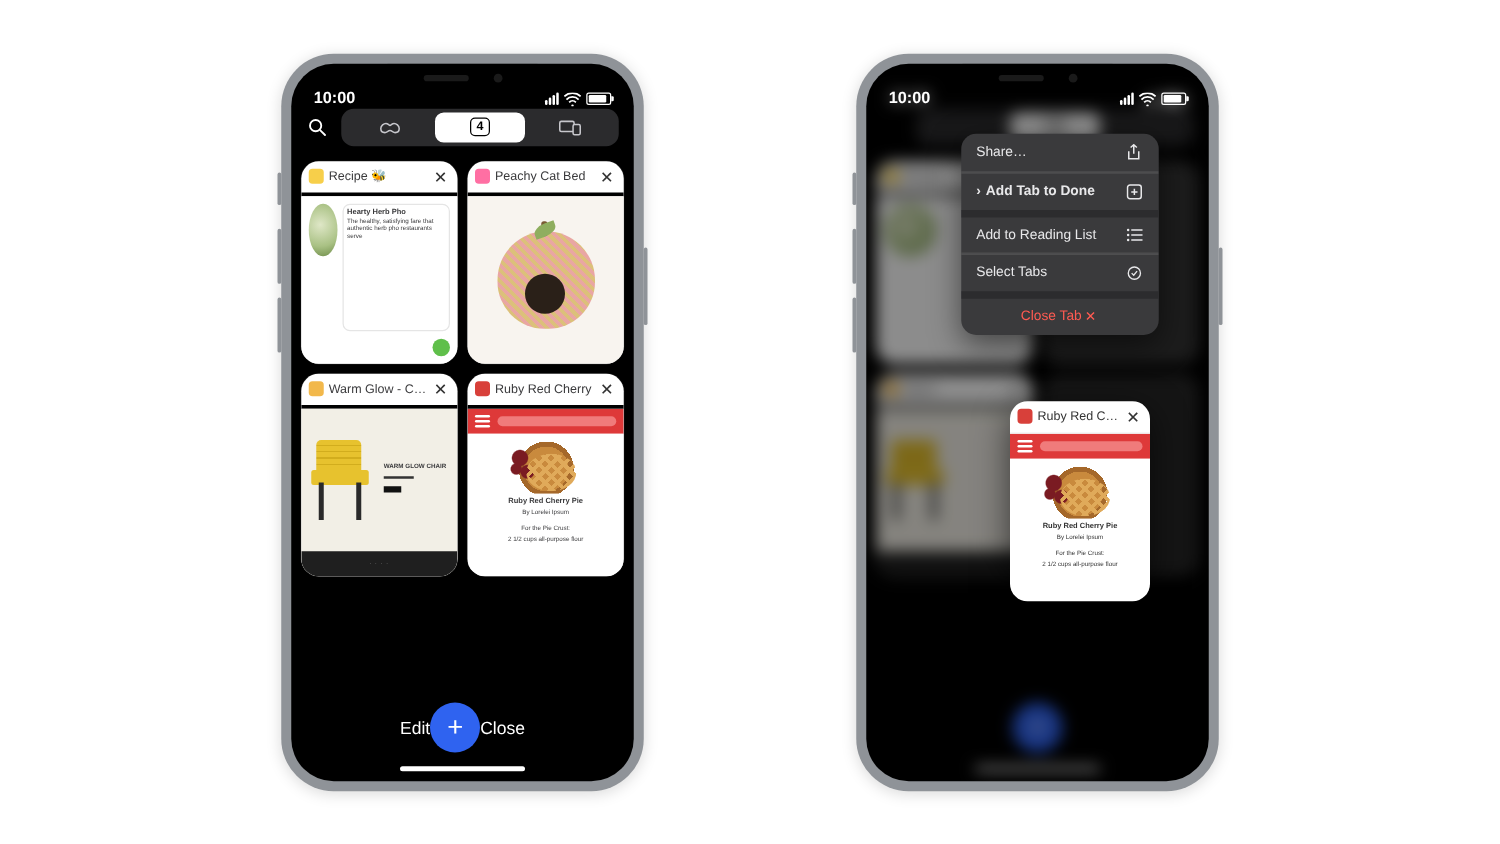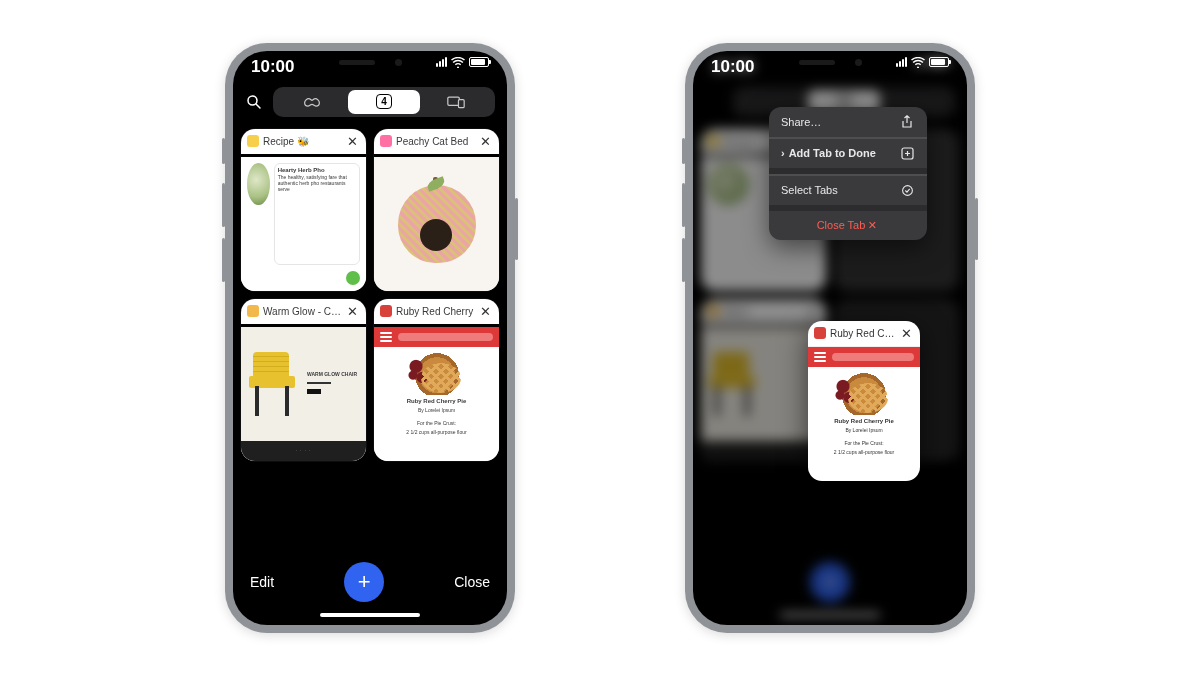--- a/index.html
+++ b/index.html
@@ -48,25 +48,25 @@
     border-bottom-right-radius: 16px;
     z-index: 50;
     display:flex; align-items:center; justify-content:center; gap:20px;
   }
   .notch::before { content:""; width:36px; height:5px; background:#1a1a1a; border-radius:3px;}
   .notch::after  { content:""; width:7px; height:7px; background:#1a1a1a; border-radius:50%;}
 
   .status-bar {
     height: 34px;
     display: flex;
-    align-items: flex-start;
+    align-items: flex-end;
     justify-content: space-between;
     padding: 6px 18px 0;
     color: #fff;
-    font-size: 17px;
+    font-size: 13px;
     font-weight: 600;
   }
   .status-right { display:flex; gap:4px; align-items:center; }
   .sig { display:flex; gap:1px; align-items:flex-end;}
   .sig span{ width:2px; background:#fff; border-radius:1px;}
   .sig span:nth-child(1){height:4px}.sig span:nth-child(2){height:6px}
   .sig span:nth-child(3){height:8px}.sig span:nth-child(4){height:10px}
   .batt{width:20px;height:10px;border:1px solid #fff;border-radius:2px;position:relative;}
   .batt::after{content:"";position:absolute;right:-3px;top:2px;width:2px;height:4px;background:#fff;border-radius:0 1px 1px 0;}
   .batt::before{content:"";position:absolute;left:1px;top:1px;bottom:1px;width:14px;background:#fff;border-radius:1px;}
@@ -144,21 +144,21 @@
   .pie::before{content:"";position:absolute;inset:0;background:
      radial-gradient(circle at 15% 35%,#7a1b22 0 6px,transparent 7px),
      radial-gradient(circle at 25% 60%,#7a1b22 0 5px,transparent 6px),
      radial-gradient(circle at 10% 55%,#7a1b22 0 4px,transparent 5px);}
   .pie::after{content:"";position:absolute;left:14px;top:12px;width:40px;height:30px;background:
      repeating-linear-gradient(45deg,#e0aa5a 0 3px,transparent 3px 7px),
      repeating-linear-gradient(-45deg,#e0aa5a 0 3px,transparent 3px 7px);border-radius:50%;}
 
   
   .bottom{
-    height:54px;display:flex;align-items:center;justify-content:space-between;
+    height:54px;display:flex;align-items:center;justify-content:center;
     padding:0 17px;color:#fff;font-size:14px;
   }
   .plus{width:40px;height:40px;border-radius:50%;background:#2f63f0;color:#fff;display:flex;align-items:center;justify-content:center;font-size:22px;font-weight:300;}
   .home-ind{height:16px;display:flex;justify-content:center;}
   .home-ind span{width:100px;height:4px;background:#fff;border-radius:3px;margin-top:4px;}
 
   
   .blurred{filter:blur(6px) brightness(.55);}
 
   .ctx-menu{
@@ -434,20 +434,31 @@
             <span>Add Tab to Done</span>
           </span>
         <span class="ctx-ic">
           <svg width="13" height="13" viewBox="0 0 13 13">
               <rect x="1" y="1" width="11" height="11" rx="2" fill="none" stroke="currentColor" stroke-width="1.2"></rect>
               <path stroke="currentColor" stroke-width="1.2" d="M6.5 4v5M4 6.5h5"></path>
             </svg>
         </span>
       </div>
       <div style="height:6px;background:#2c2c2e"></div>
+      <div class="ctx-item">
+        <span>Add to Reading List</span>
+        <span class="ctx-ic">
+          <svg width="14" height="12" viewBox="0 0 14 12">
+              <path stroke="currentColor" stroke-width="1.3" d="M4 2h9M4 6h9M4 10h9"></path>
+              <circle cx="1.5" cy="2" r="1" fill="currentColor"></circle>
+              <circle cx="1.5" cy="6" r="1" fill="currentColor"></circle>
+              <circle cx="1.5" cy="10" r="1" fill="currentColor"></circle>
+            </svg>
+        </span>
+      </div>
       <div class="ctx-sep"></div>
       <div class="ctx-sep"></div>
       <div class="ctx-item">
         <span>Select Tabs</span>
         <span class="ctx-ic">
           <svg width="13" height="13" viewBox="0 0 24 24">
               <circle cx="12" cy="12" r="9" fill="none" stroke="currentColor" stroke-width="2"></circle>
               <path fill="none" stroke="currentColor" stroke-width="2" d="M8 12l3 3 5-6"></path>
             </svg>
         </span>

